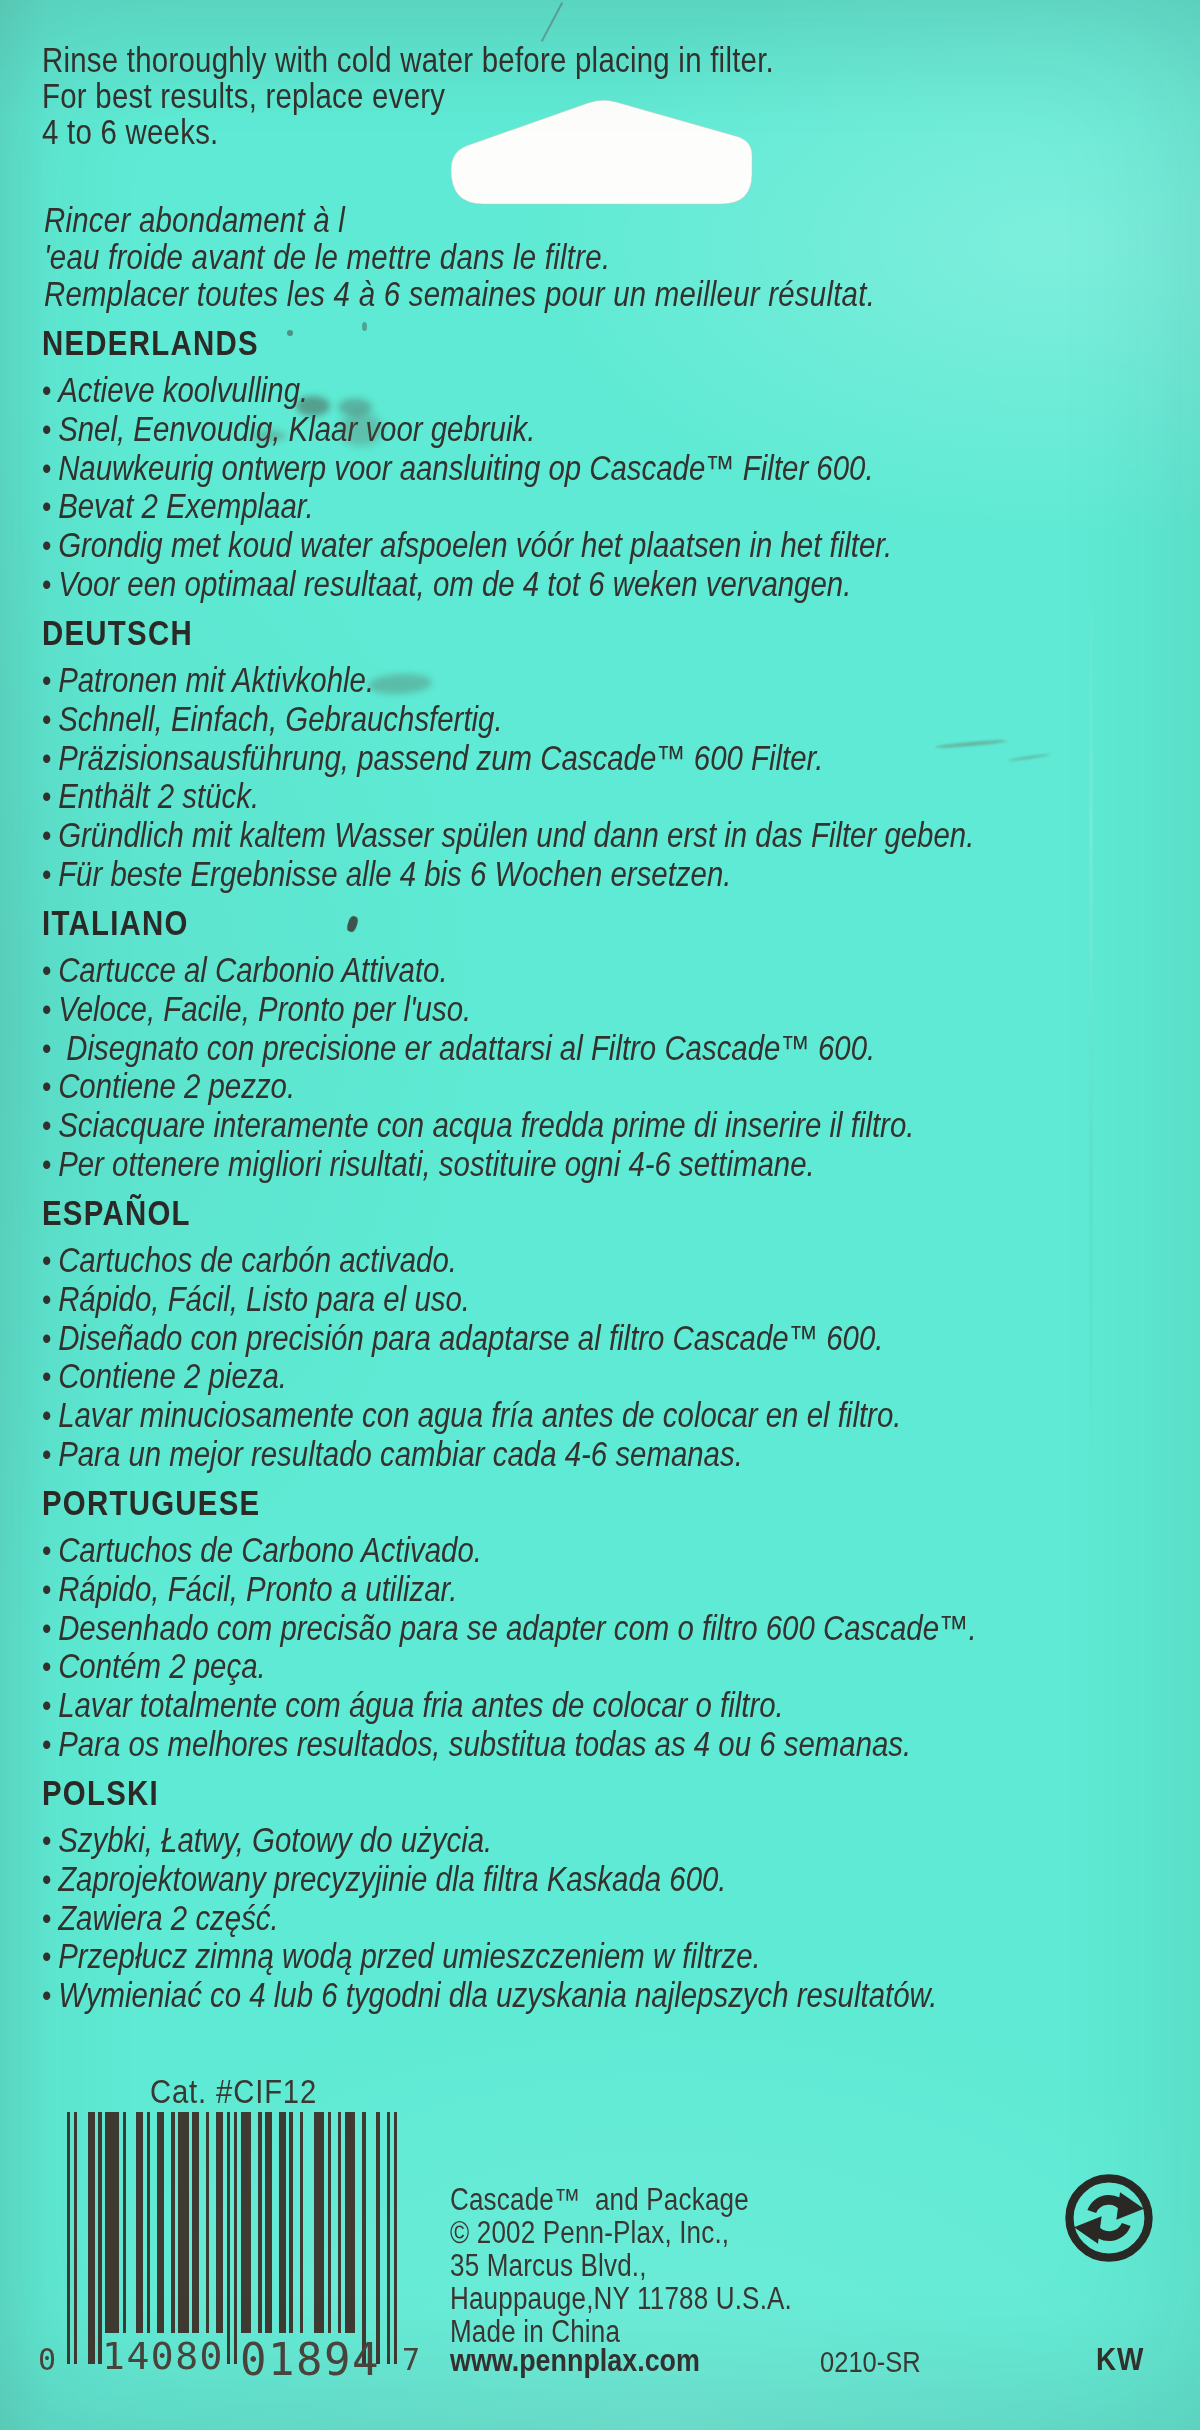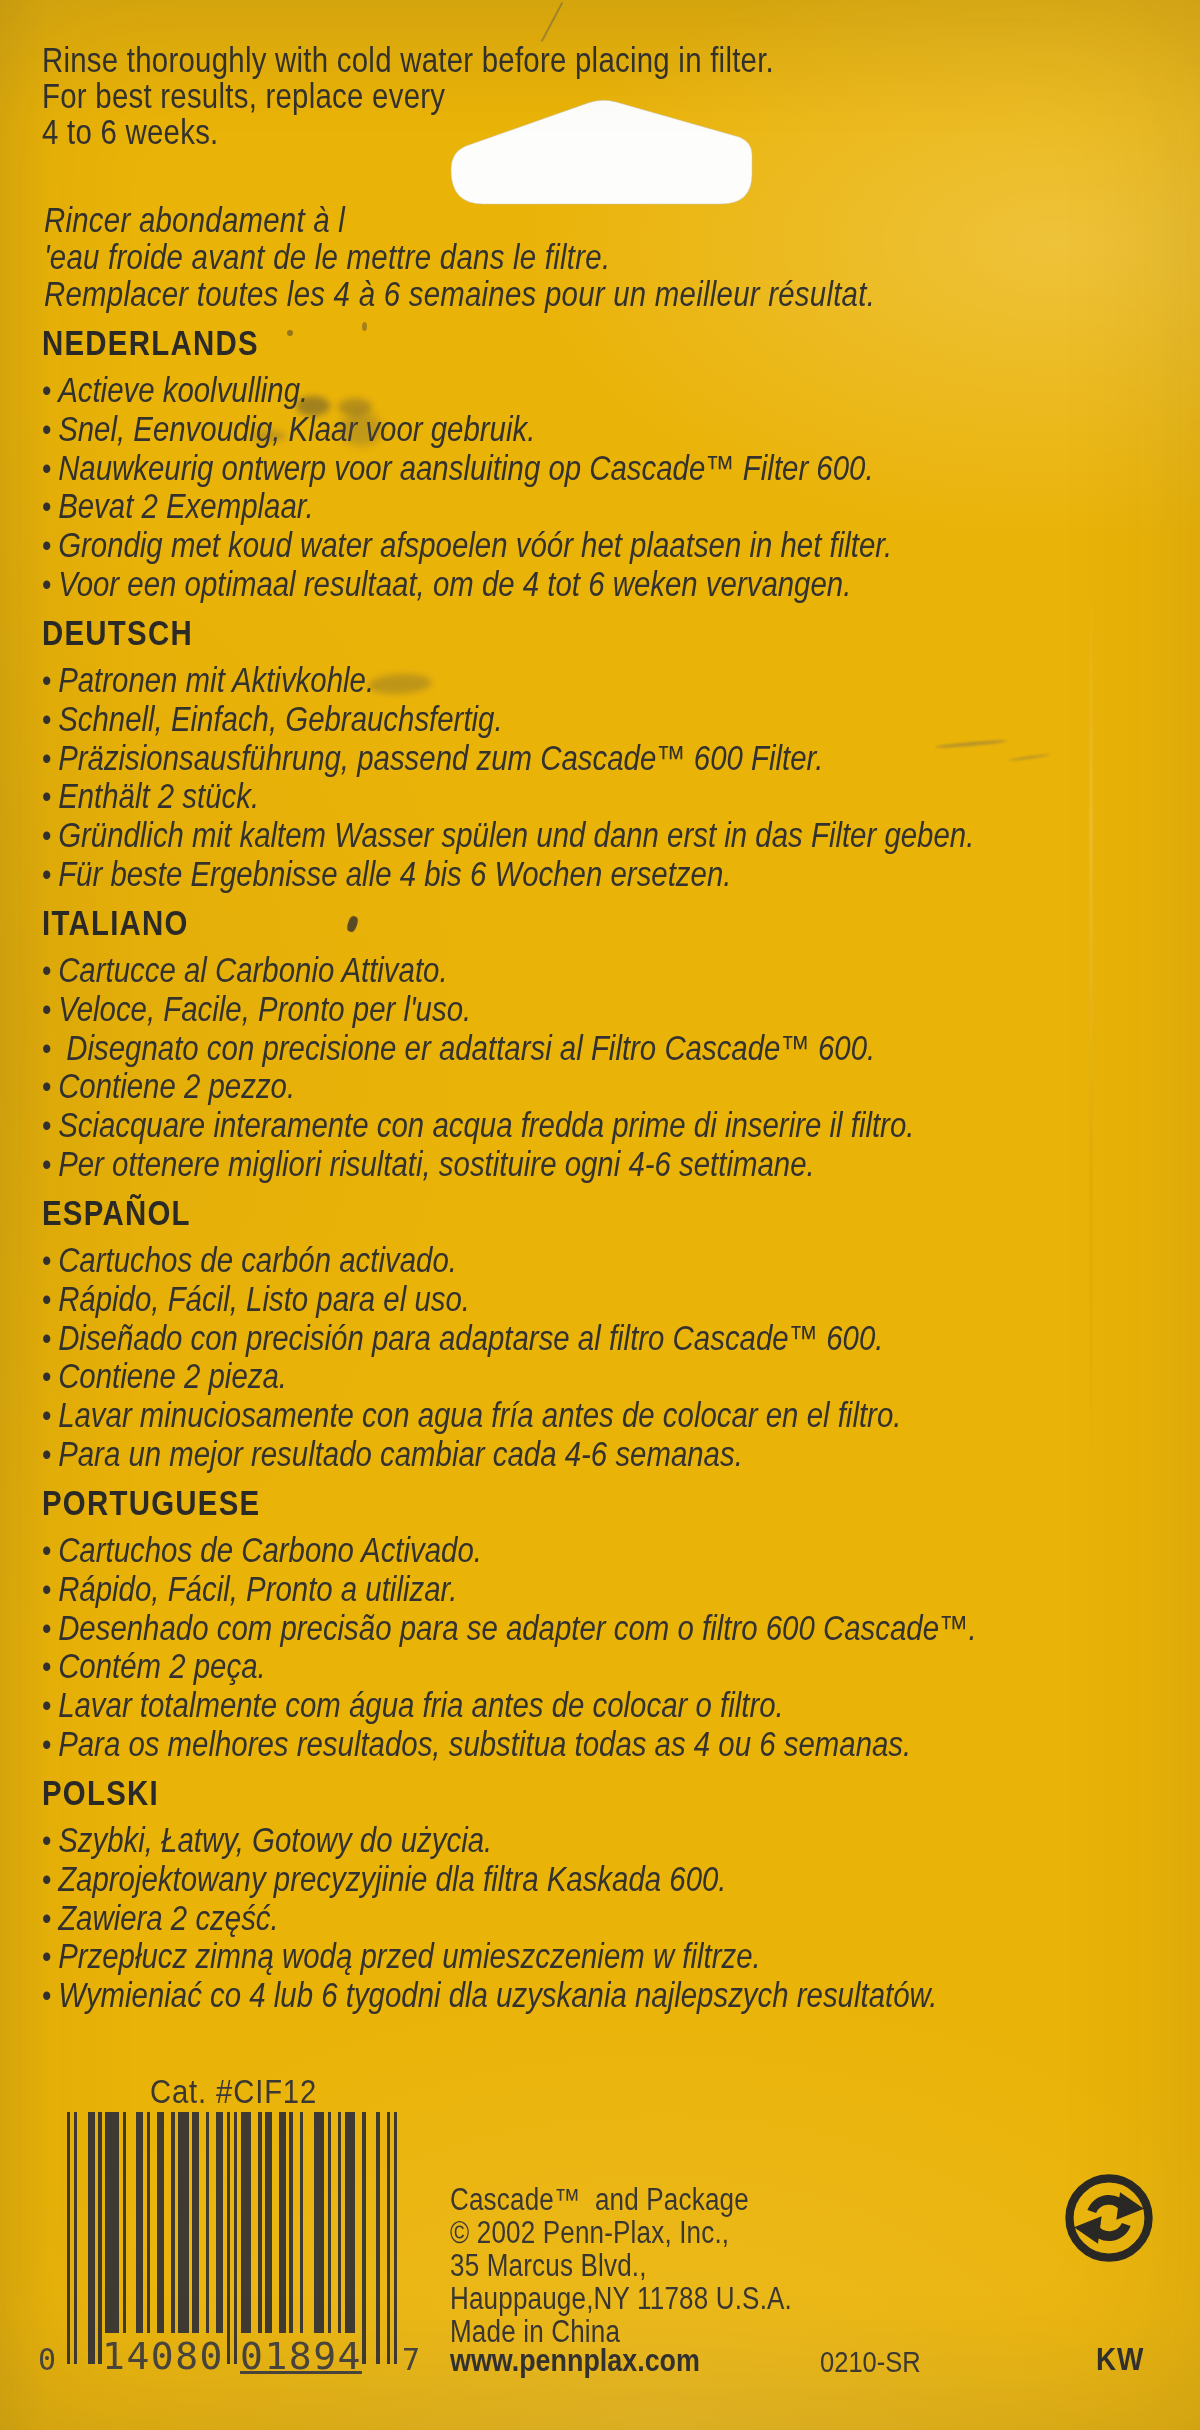--- a/index.html
+++ b/index.html
@@ -1,17 +1,17 @@
 <!DOCTYPE html>
 <html><head>
 <meta charset="utf-8">
 <style>
   html,body{margin:0;padding:0;background:#9a9894;}
   #photo{position:relative;width:1200px;height:2430px;overflow:hidden;
-         background:#eab308;font-family:"Liberation Sans",sans-serif;color:#34322e;}
+         background:#5eead4;font-family:"Liberation Sans",sans-serif;color:#34322e;}
   
   .tex{position:absolute;inset:0;pointer-events:none;background:
     radial-gradient(900px 500px at 88% 10%, rgba(255,255,255,.20), transparent 60%),
     radial-gradient(700px 900px at 0% 42%, rgba(60,58,52,.05), transparent 70%),
     radial-gradient(1000px 650px at 55% 100%, rgba(255,255,255,.10), transparent 72%),
     linear-gradient(90deg, rgba(70,68,62,.06), transparent 4%),
     linear-gradient(180deg, rgba(90,88,82,.07), transparent 5%, transparent 95%, rgba(90,88,82,.05));}
   .vig{position:absolute;inset:0;pointer-events:none;box-shadow:inset 0 0 150px rgba(40,38,34,.12);}
 
   .line{position:absolute;left:42px;font-size:35px;white-space:pre;letter-spacing:.3px;
@@ -26,21 +26,21 @@
            letter-spacing:1.5px;color:#2b2a26;}
   .lang .b{display:flex;height:38.8px;line-height:38.8px;font-size:35px;font-style:italic;white-space:pre;}
   .lang .dot{font-style:normal;font-size:32px;margin-right:8px;}
 
   #cat{position:absolute;left:150px;top:2072px;font-size:34px;letter-spacing:1px;color:#3b3834;
        transform:scaleX(.86);transform-origin:0 0;}
   #bars{position:absolute;left:67px;top:2112px;shape-rendering:crispEdges;}
   .bcd{position:absolute;font-family:"DejaVu Sans Mono",monospace;color:#4a453d;white-space:pre;}
   #bcd-ns{left:38px;top:2342px;font-size:30px;}
   #bcd-g1{left:102px;top:2334px;font-size:38px;letter-spacing:1.5px;}
-  #bcd-g2{left:240px;top:2334px;font-size:38px;letter-spacing:1.5px;text-decoration:underline;}
+  #bcd-g2{left:240px;top:2334px;font-size:44px;letter-spacing:1.5px;}
   #bcd-ck{left:402px;top:2342px;font-size:30px;}
 
   .cl{position:absolute;left:450px;font-size:31px;letter-spacing:.2px;color:#3a3733;white-space:pre;
       transform:scaleX(.84);transform-origin:0 0;}
   #credits .cl:nth-child(1){top:2182px}#credits .cl:nth-child(2){top:2215px}
   #credits .cl:nth-child(3){top:2248px}#credits .cl:nth-child(4){top:2281px}
   #credits .cl:nth-child(5){top:2314px}
   #website{position:absolute;left:450px;top:2342px;font-size:32px;font-weight:bold;color:#343230;
            transform:scaleX(.84);transform-origin:0 0;}
   #pcode{position:absolute;left:820px;top:2346px;font-size:29px;color:#3d3a35;

